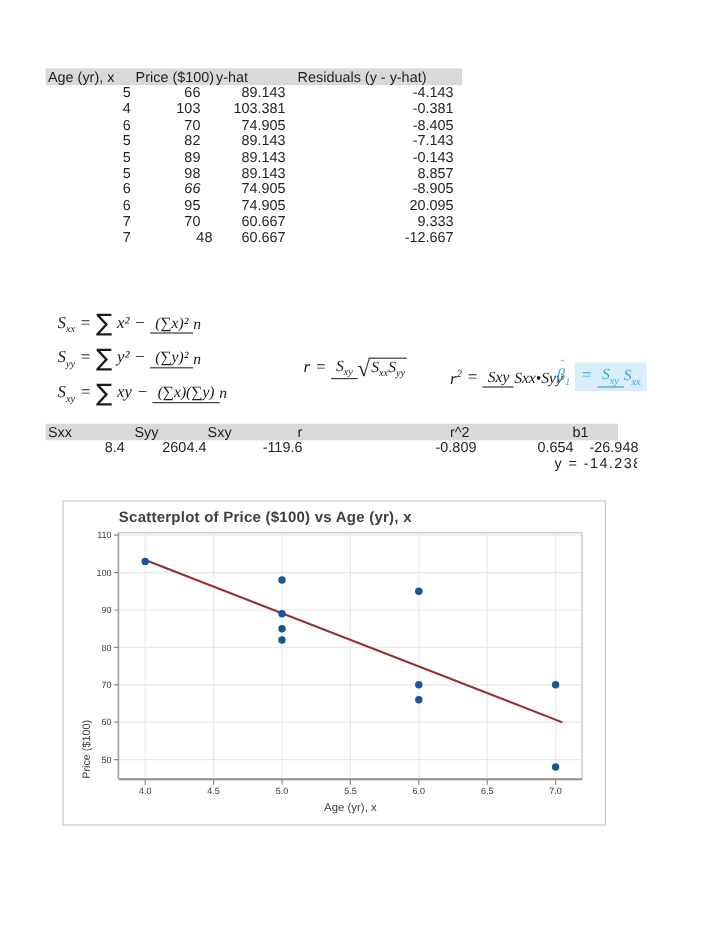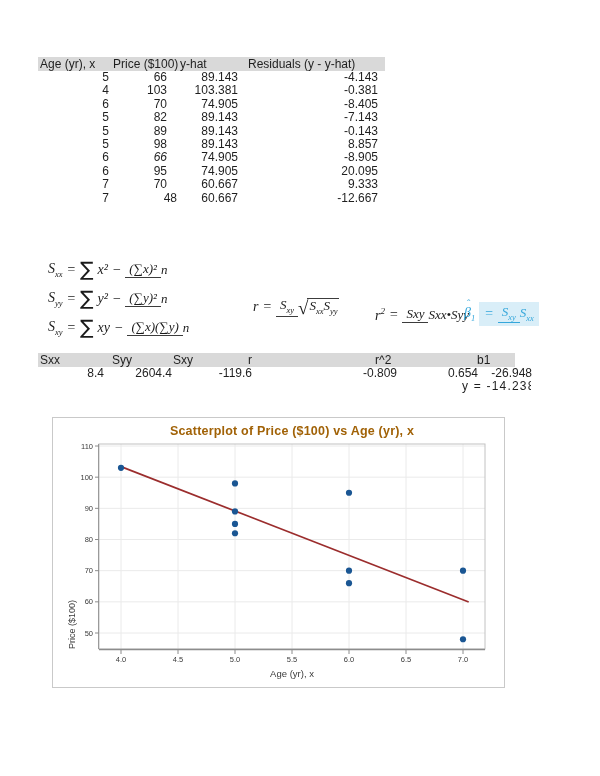--- a/index.html
+++ b/index.html
@@ -26,22 +26,22 @@
   .beta-formula{color:#35A7DB;}
   .beta-formula .frac .fnum{border-bottom:1px solid #35A7DB;}
   .hl{background:#D9EEF8;display:inline-flex;align-items:center;gap:4px;padding:3px 5px;}
   .betabase{position:relative;}
   .hat{position:absolute;top:-7px;left:3px;font-size:10px;font-style:normal;}
   .eqn-clip{overflow:hidden;white-space:nowrap;letter-spacing:1.2px;}
   
   #chart-box{position:absolute;left:52px;top:417px;width:453px;height:271px;
              border:1px solid #C9C9C9;background:#fff;box-sizing:border-box;}
   #chart-box svg{position:absolute;left:0;top:0;font-family:"Liberation Sans",sans-serif;}
-  .chart-title{position:absolute;left:46px;top:6px;width:386px;text-align:center;
-               font-size:12.5px;font-weight:600;color:#a16207;letter-spacing:.2px;}
+  .chart-title{position:absolute;left:46px;top:6px;width:386px;
+               font-size:12.5px;font-weight:600;color:#404040;letter-spacing:.2px;}
   .xlab{position:absolute;left:46px;top:250px;width:386px;text-align:center;
         font-size:9.5px;color:#3A3A3A;}
   .ylab{position:absolute;left:14px;top:26px;height:205px;display:flex;align-items:center;
         writing-mode:vertical-rl;transform:rotate(180deg);font-size:9px;color:#3A3A3A;}
 </style>
 </head>
 <body>
 
 <div id="page">
 

